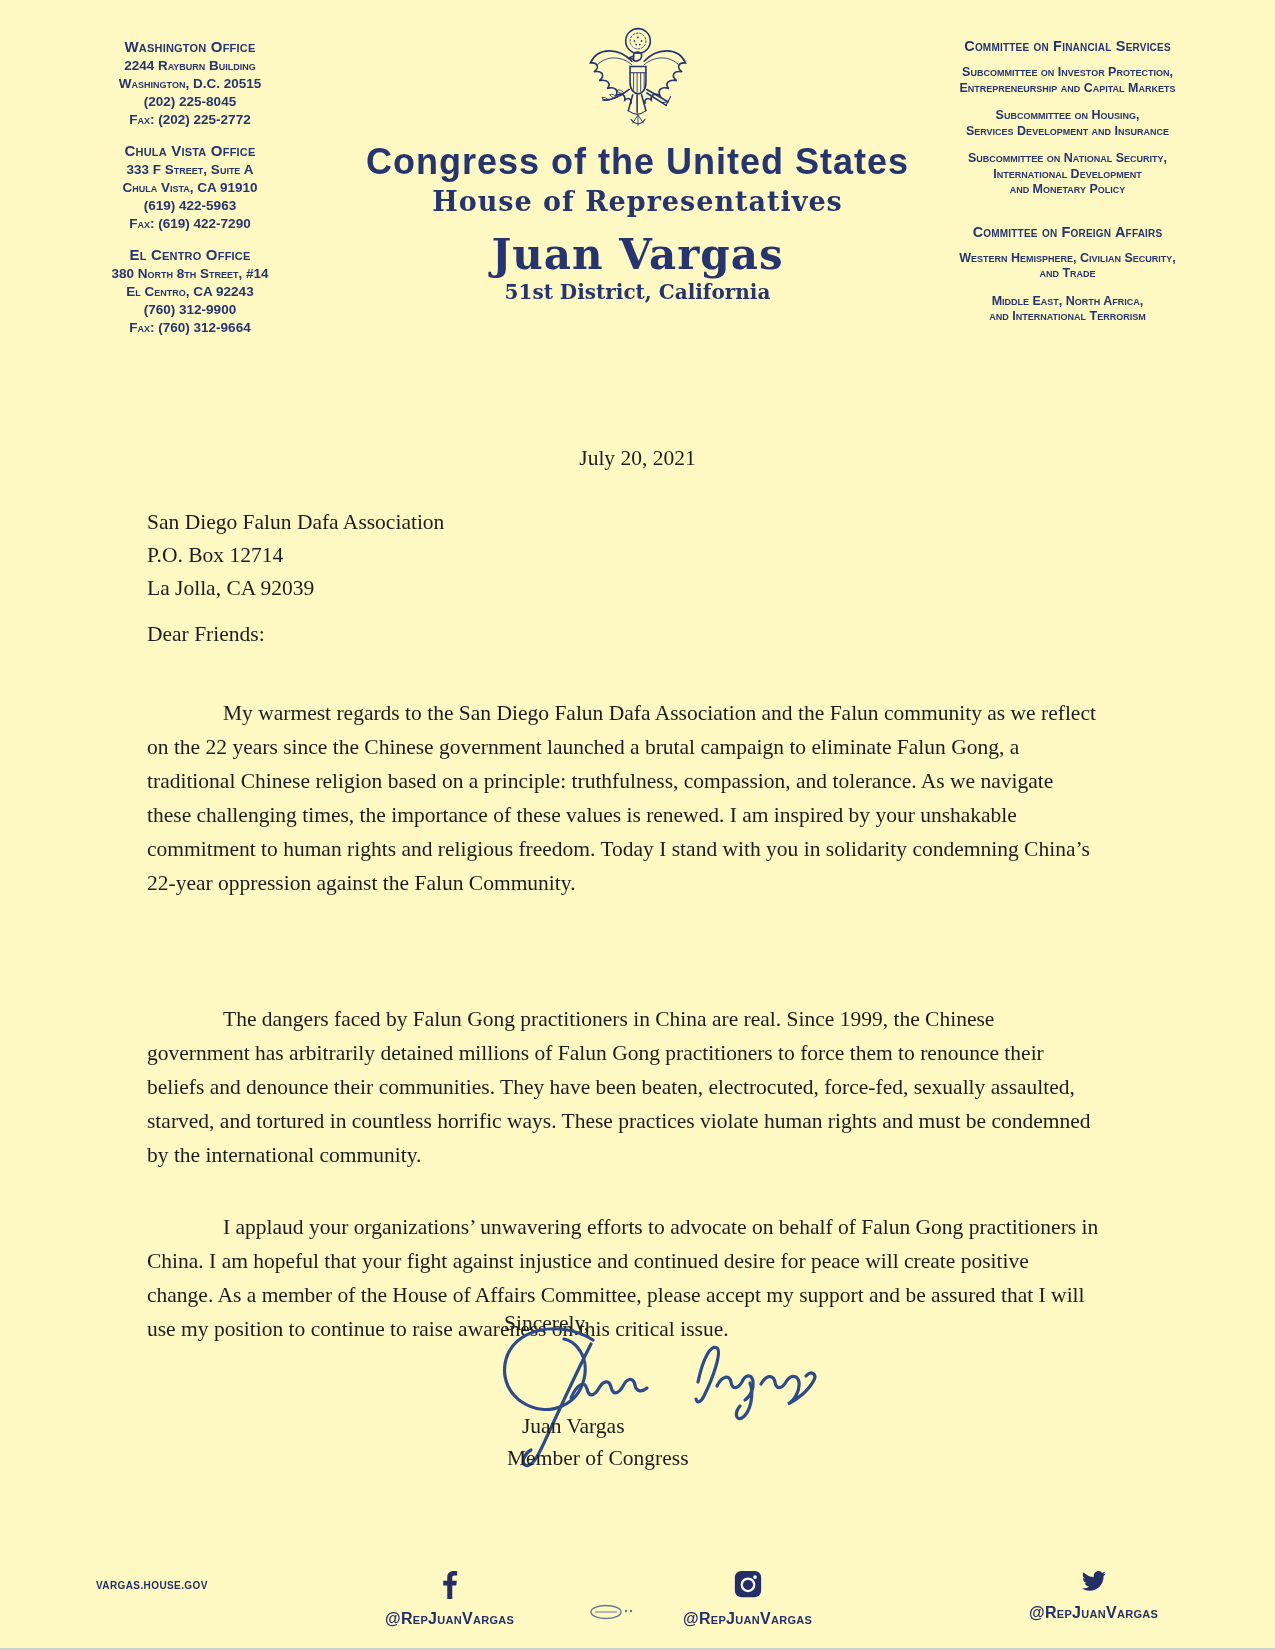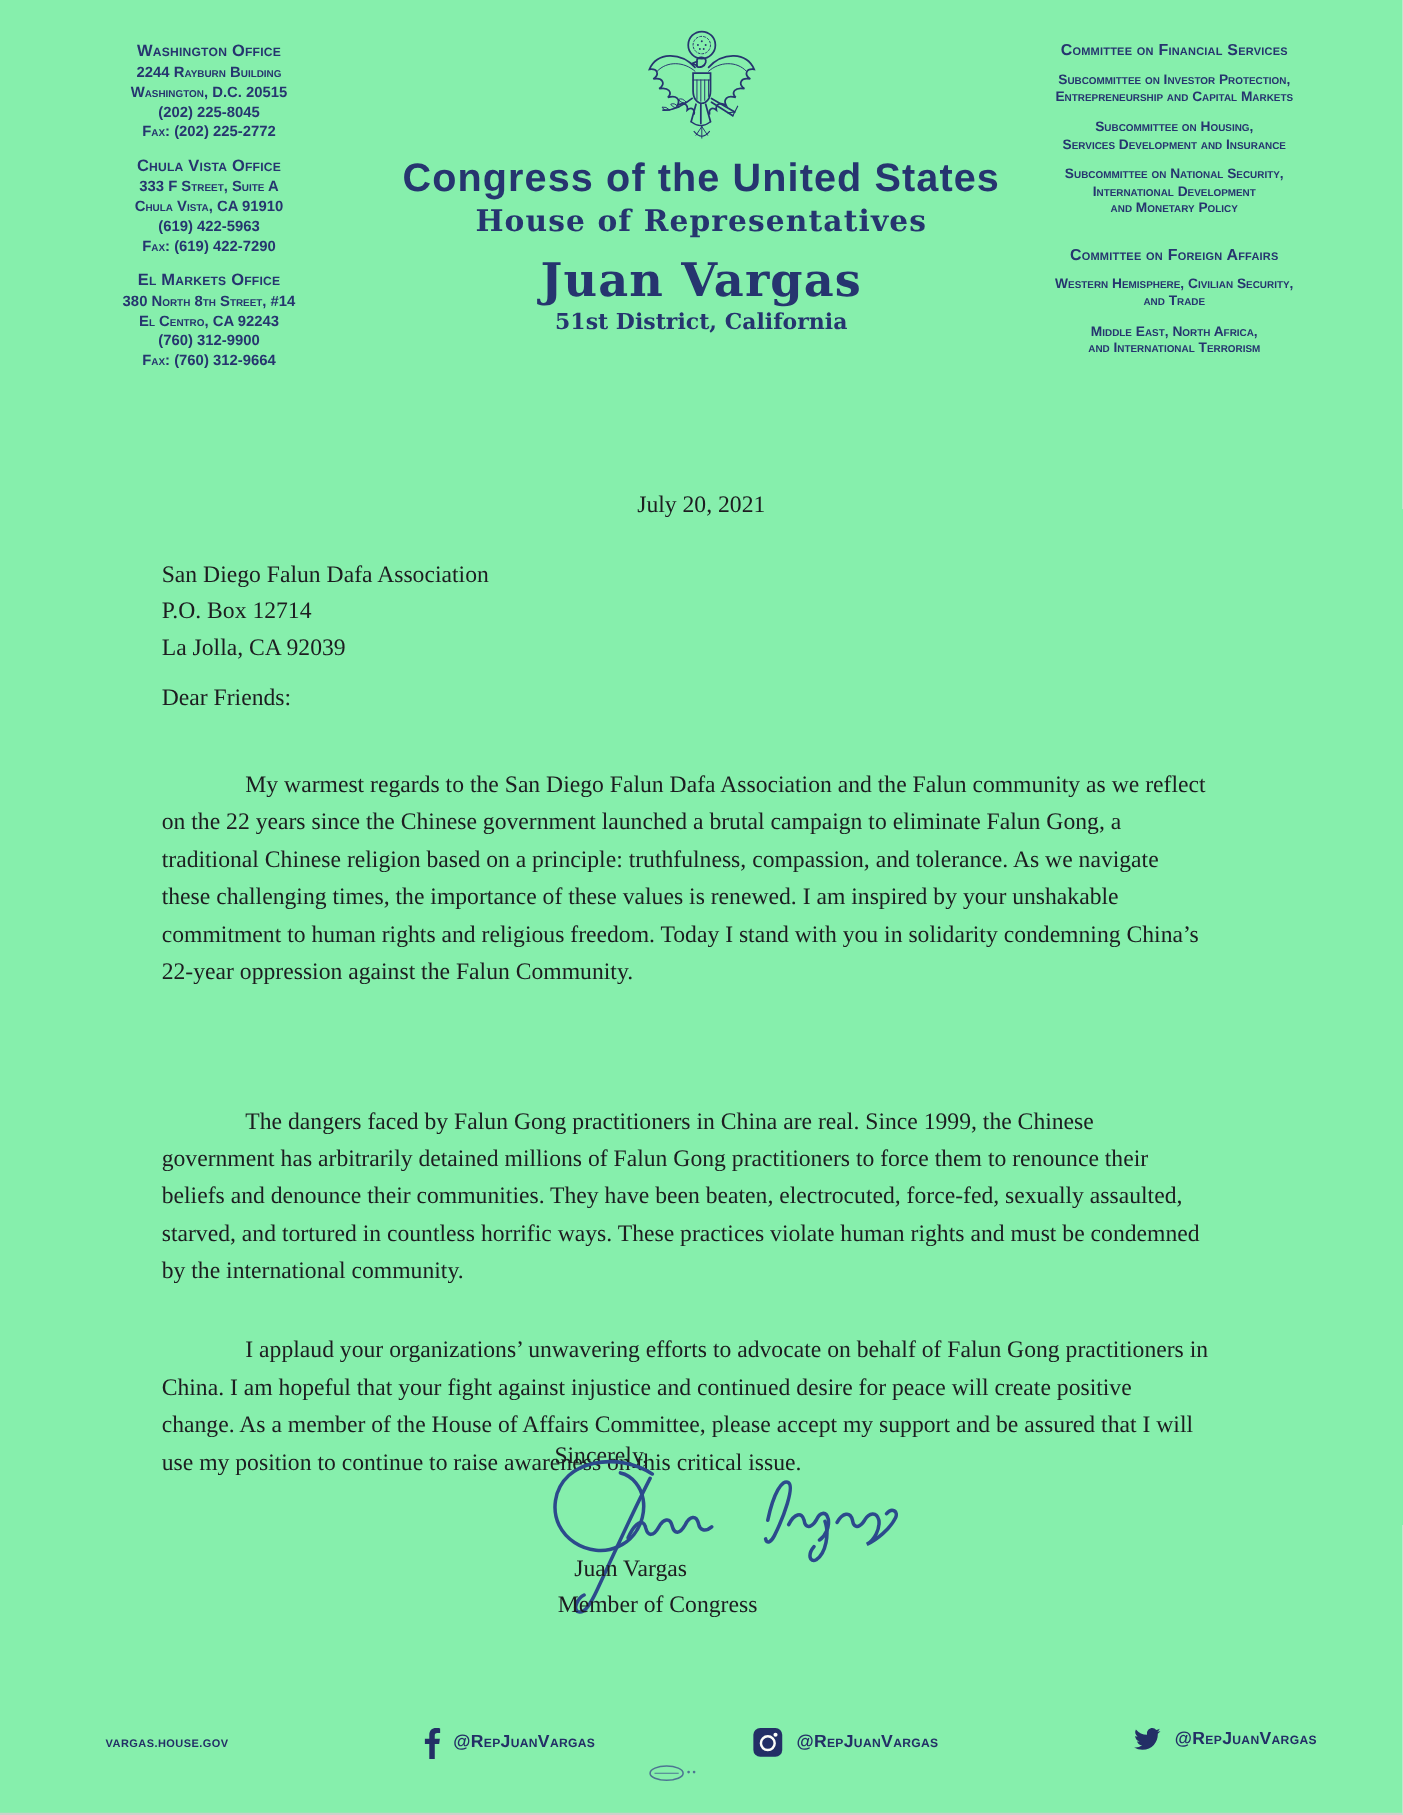--- a/index.html
+++ b/index.html
@@ -1,18 +1,18 @@
 <!DOCTYPE html>
 <html><head>
 <meta charset="utf-8">
 <style>
   html,body{margin:0;padding:0;background:#e8e8e8;}
   .page{
     position:relative;width:1275px;height:1650px;margin:0 auto;
-    background:#86efac;overflow:hidden;
+    background:#fef9c3;overflow:hidden;
     font-family:"Liberation Serif",serif;color:#1d1d20;
   }
   
   .lh{color:#26356f;font-family:"Liberation Sans",sans-serif;}
   .offices{position:absolute;left:58px;top:38px;width:264px;text-align:center;}
   .office{margin-bottom:13px;}
   .office-title{font-size:15px;font-weight:700;font-variant:small-caps;letter-spacing:.2px;margin-bottom:2px;}
   .office-line{font-size:13.5px;line-height:18px;font-weight:600;font-variant:small-caps;}
   .center-head{position:absolute;left:50%;top:26px;transform:translateX(-50%);width:620px;text-align:center;}
   .seal{display:block;margin:0 auto;}
@@ -31,21 +31,21 @@
   .salutation{position:absolute;left:147px;top:622px;font-size:21.5px;}
   .bodyp{position:absolute;left:147px;width:952px;font-size:21.5px;line-height:34px;text-indent:76px;}
   .p1{top:674px;} .p2{top:980px;} .p3{top:1188px;}
   .closing{position:absolute;left:504px;top:1311px;font-size:21.5px;}
   .signer-name{position:absolute;left:522px;top:1414px;font-size:21.5px;}
   .signer-title{position:absolute;left:507px;top:1446px;font-size:21.5px;}
   .signature{position:absolute;left:445px;top:1320px;}
   
   .footer-website{position:absolute;left:96px;top:1580px;font-family:"Liberation Sans",sans-serif;
     font-weight:700;font-size:10px;letter-spacing:.4px;color:#232f66;}
-  .social{position:absolute;top:1569px;display:flex;align-items:center;gap:11px;color:#232f66;}
+  .social{position:absolute;top:1569px;display:flex;align-items:center;gap:11px;color:#232f66;flex-direction:column;}
   .social .handle{font-family:"Liberation Sans",sans-serif;font-weight:700;font-variant:small-caps;
     font-size:16px;letter-spacing:.3px;}
   .soc-fb{left:385px;} .soc-ig{left:683px;} .soc-tw{left:1029px;}
   .union-bug{position:absolute;left:588px;top:1604px;opacity:.75;}
   .bottom-edge{position:absolute;left:0;bottom:0;width:100%;height:2px;background:#cfcfcb;}
 </style>
 </head>
 <body>
 
 <div class="page">
@@ -59,21 +59,21 @@
       <div class="office-line">Fax: (202) 225-2772</div>
     </div>
     <div class="office">
       <div class="office-title">Chula Vista Office</div>
       <div class="office-line">333 F Street, Suite A</div>
       <div class="office-line">Chula Vista, CA 91910</div>
       <div class="office-line">(619) 422-5963</div>
       <div class="office-line">Fax: (619) 422-7290</div>
     </div>
     <div class="office">
-      <div class="office-title">El Markets Office</div>
+      <div class="office-title">El Centro Office</div>
       <div class="office-line">380 North 8th Street, #14</div>
       <div class="office-line">El Centro, CA 92243</div>
       <div class="office-line">(760) 312-9900</div>
       <div class="office-line">Fax: (760) 312-9664</div>
     </div>
   </div>
 
   <div class="center-head lh">
     <svg class="seal" width="106" height="104" viewBox="0 0 120 118" fill="none" stroke="#26356f" stroke-width="1.8" stroke-linecap="round">
 

